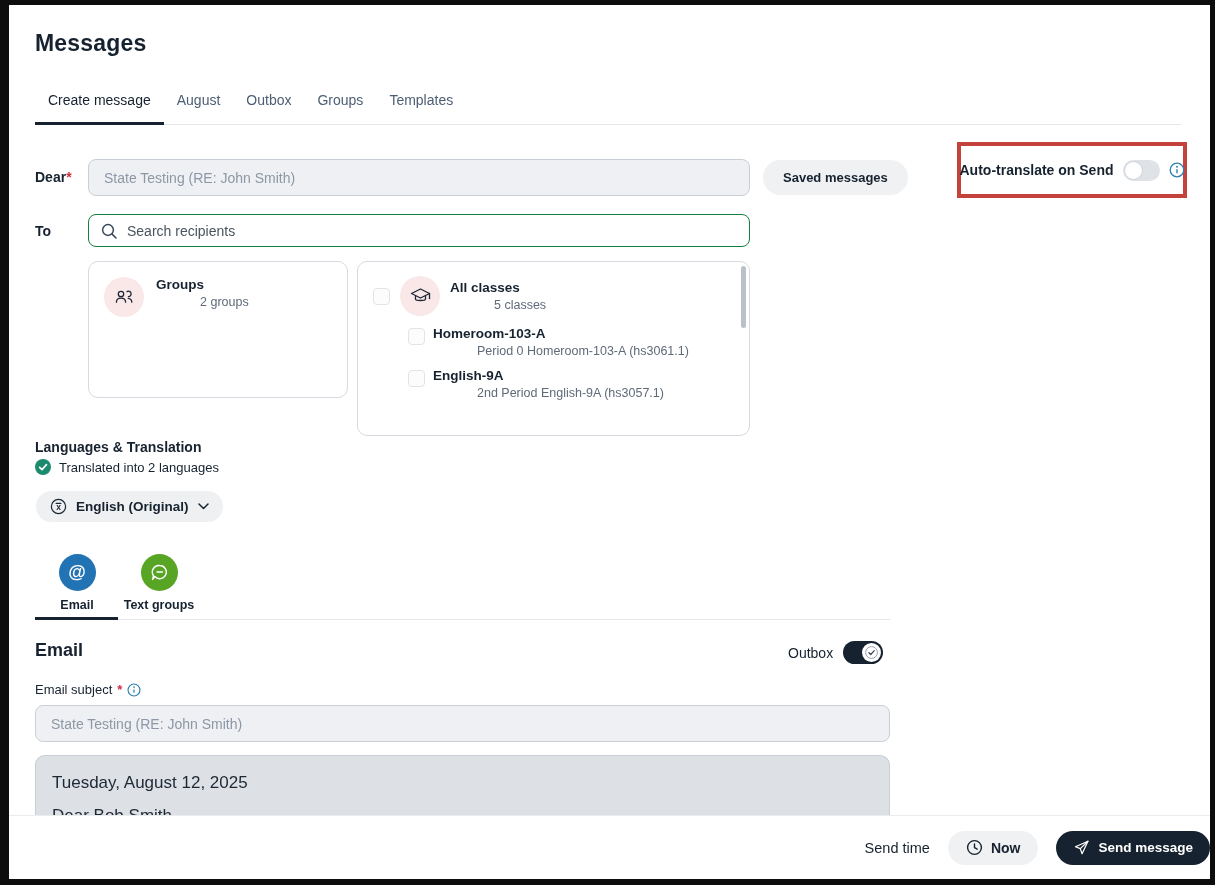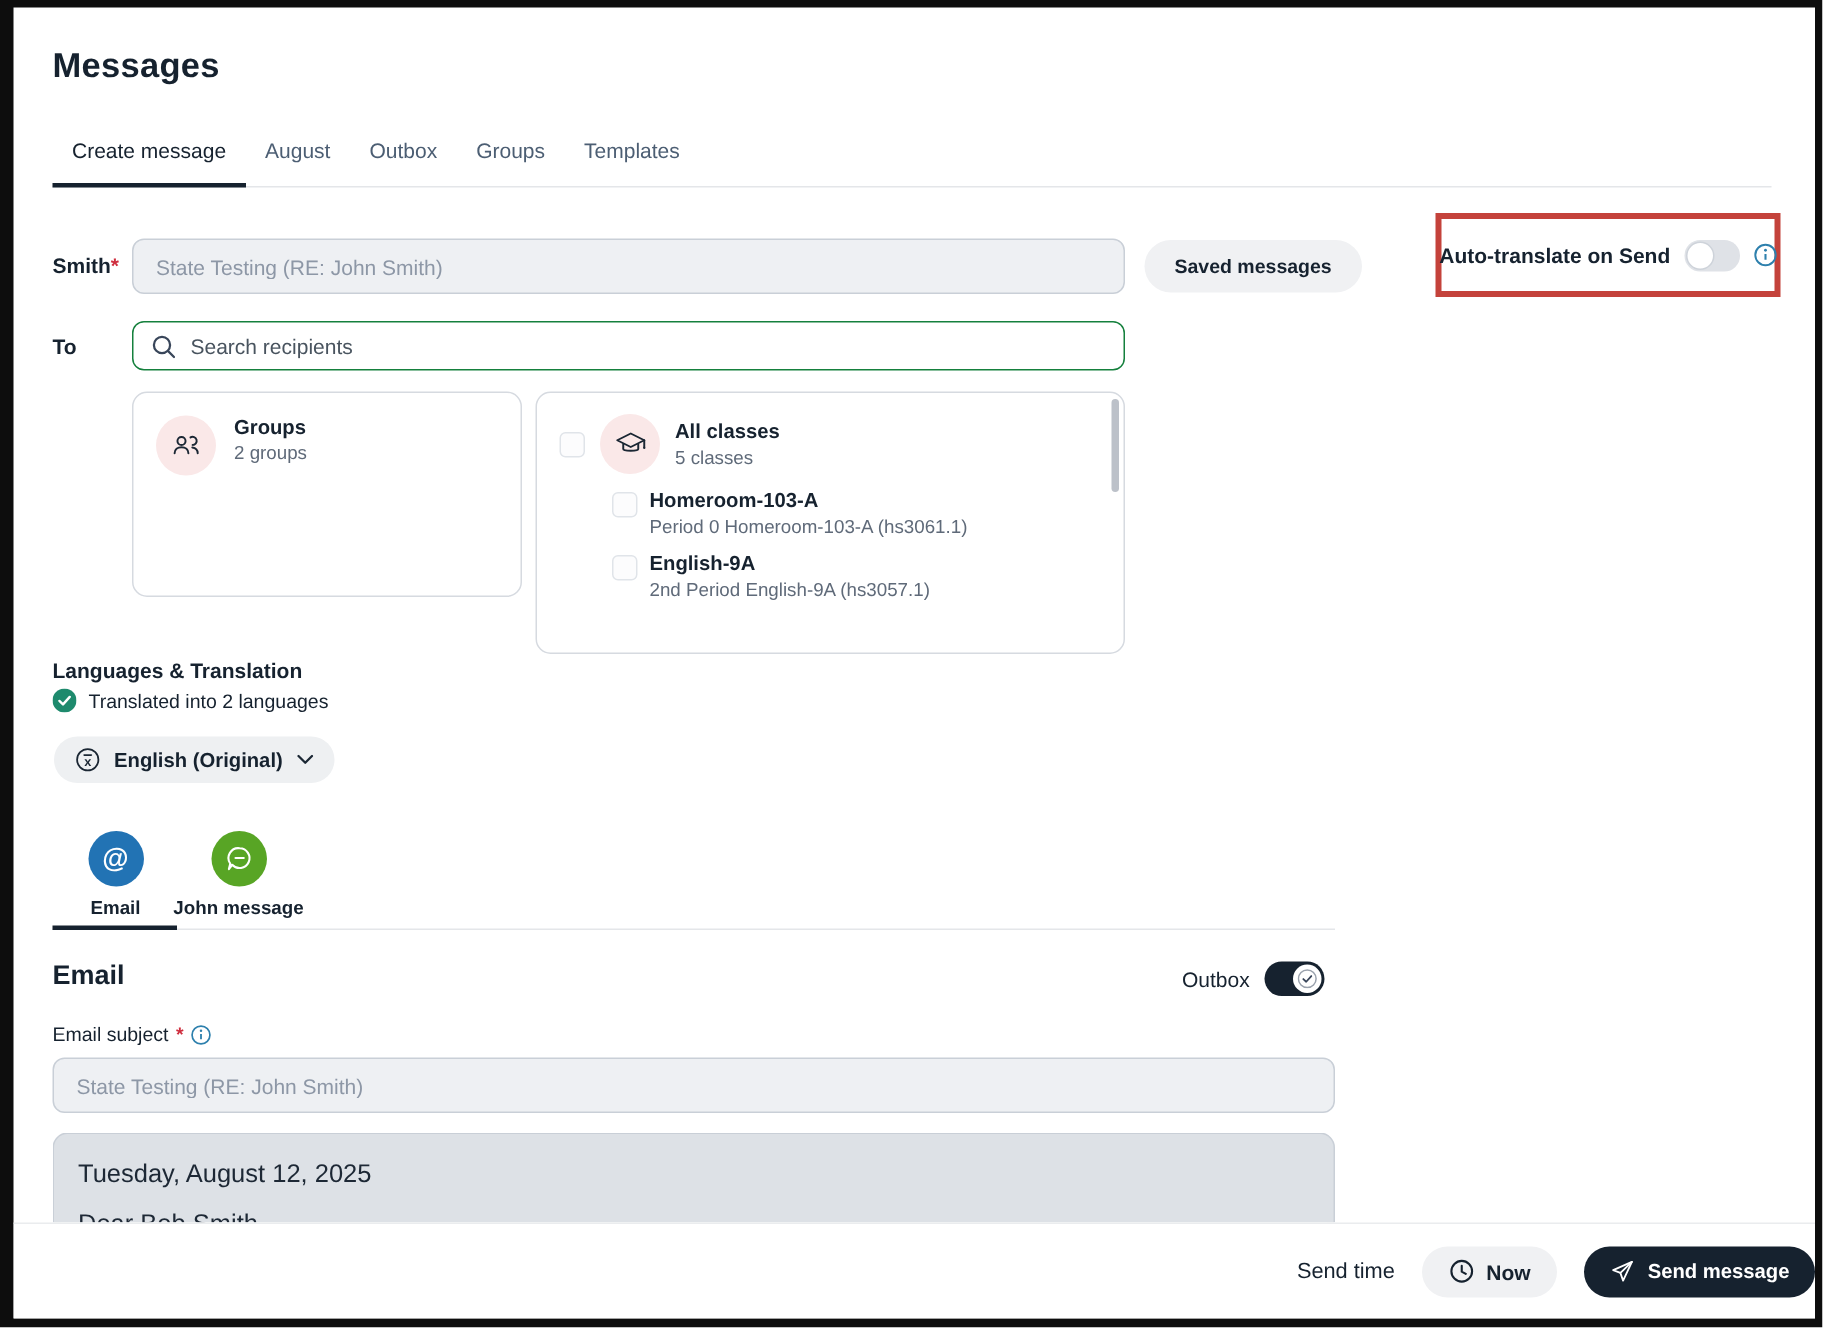--- a/index.html
+++ b/index.html
@@ -53,21 +53,21 @@
     font-family:"Liberation Sans", sans-serif; background:transparent; }
   .search-box input::placeholder { color:#49545f; }
 
   
   .card { background:#fff; border:1px solid #d6dae0; border-radius:10px; }
   .card-groups { left:79px; top:256px; width:260px; height:137px; padding:15px; display:flex; gap:12px; align-items:center; align-items:flex-start; }
   .card-classes { left:348px; top:256px; width:393px; height:175px; overflow:hidden; }
   .pink-circle { width:40px; height:40px; border-radius:50%; background:#fae8e8; flex:0 0 auto;
     display:flex; align-items:center; justify-content:center; }
   .card-title { font-size:13.5px; font-weight:700; }
-  .card-sub { font-size:12.5px; color:#5f6a79; margin-top:3px; }
+  .card-sub { font-size:12.5px; color:#5f6a79; margin-top:3px;margin-left:44px; }
   .classes-head { display:flex; align-items:center; gap:10px; padding:14px 14px 0 15px; }
   .cbx { width:17px; height:17px; border:1.5px solid #e0e4e9; background:#fcfcfd; border-radius:4px; flex:0 0 auto; cursor:pointer; }
   .class-item { display:flex; gap:8px; align-items:flex-start; margin:10px 0 0 50px; }
   .class-item .cbx { margin-top:2px; }
   .scroll-thumb { position:absolute; right:3px; top:4px; width:5px; height:62px; background:#bcc1c9; border-radius:3px; }
 
   
   .lang-heading { left:26px; top:423px; font-size:14px; font-weight:700;margin-top:11px; }
   .lang-status { left:26px; top:454px; display:flex; align-items:center; gap:8px; font-size:13px; }
   .lang-chip { left:27px; top:486px; height:31px; border-radius:16px; background:#eef0f2;
@@ -124,21 +124,21 @@
 
   <nav class="abs tabs">
     <div class="tab active">Create message</div>
     <div class="tab">August</div>
     <div class="tab">Outbox</div>
     <div class="tab">Groups</div>
     <div class="tab">Templates</div>
   </nav>
 
   <div class="abs field-label title-label">
-    <span>Smith</span><span class="star">*</span>
+    <span>Dear</span><span class="star">*</span>
   </div>
   <input class="abs title-input" type="text" placeholder="State Testing (RE: John Smith)" style="">
   <button class="abs saved-btn">Saved messages</button>
 
   <div class="abs red-box">
     <span class="at-label">Auto-translate on Send</span>
     <div class="switch-off">
         <div class="knob"></div>
       </div>
     <span>
@@ -244,21 +244,21 @@
     <div class="ch-circle email">@</div>
     <div class="ch-label">Email</div>
   </div>
   <div class="abs ch-tab ch-tab-text">
     <div class="ch-circle text">
       <svg width="21" height="21" viewBox="0 0 21 21" fill="none" stroke="#fff" stroke-width="1.4" stroke-linecap="round" stroke-linejoin="round">
         <path d="M10.8 3.5 a6.6 6.6 0 1 1 -5 11 L3.6 17.4 l.9-3.6 a6.6 6.6 0 0 1 6.3-10.3 Z"></path>
         <line x1="8" y1="10" x2="13.5" y2="10"></line>
       </svg>
     </div>
-    <div class="ch-label">John message</div>
+    <div class="ch-label">Text groups</div>
   </div>
   <div class="abs ch-underline-gray"></div>
   <div class="abs ch-underline-dark"></div>
 
   <div class="abs email-heading">Email</div>
   <div class="abs enabled-row">
     <span class="enabled-text">Outbox</span>
     <div class="switch-on">
       <div class="knob">
         <svg width="13" height="13" viewBox="0 0 13 13">

